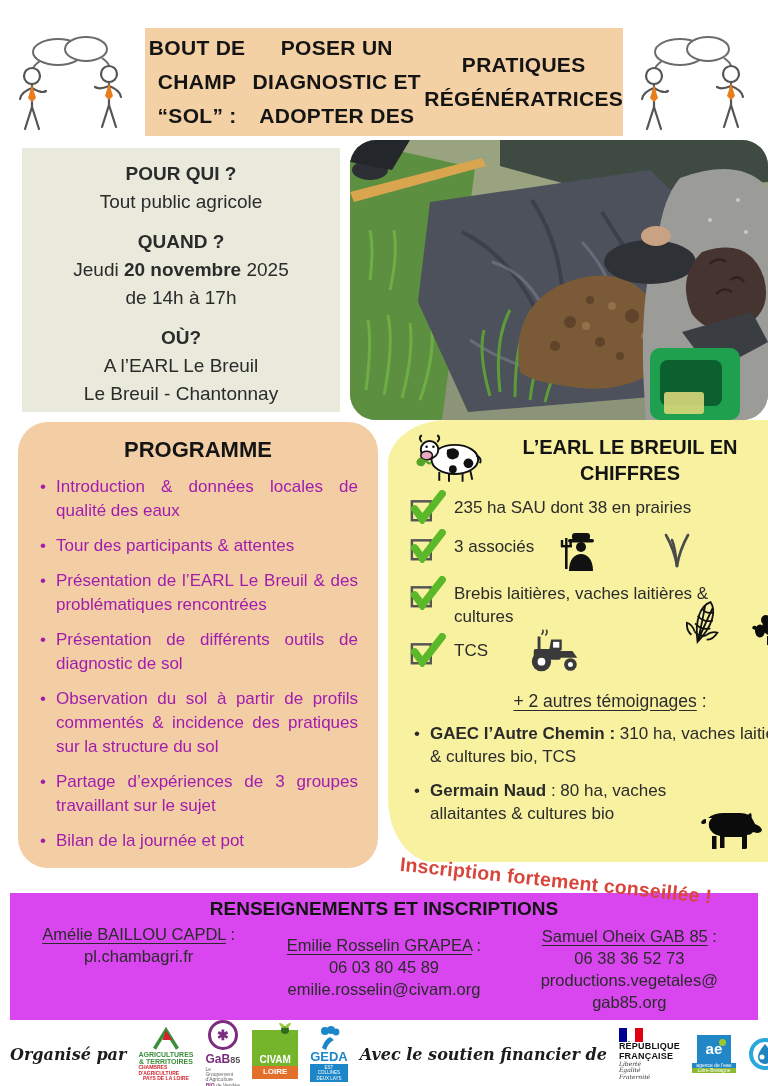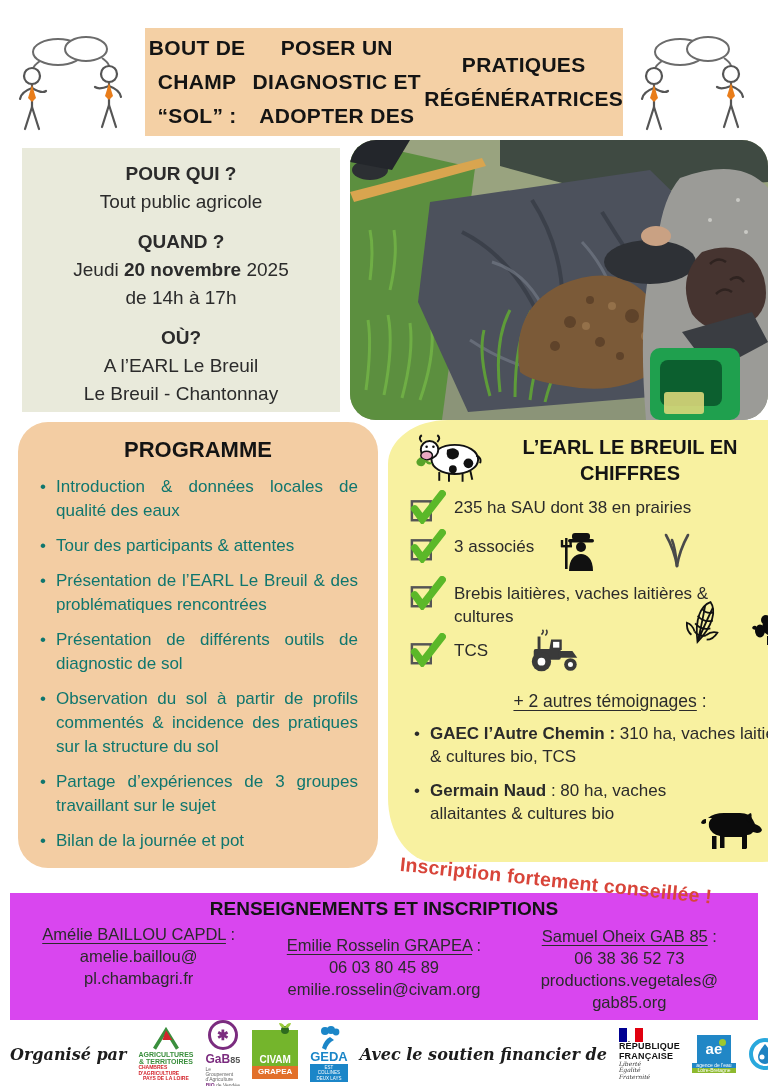--- a/index.html
+++ b/index.html
@@ -21,21 +21,21 @@
 
   
   .photo{position:absolute;left:350px;top:140px;width:418px;height:280px;border-radius:26px;overflow:hidden;}
   .photo svg{display:block;width:100%;height:100%;}
 
   
   .prog-box{position:absolute;left:18px;top:422px;width:360px;height:446px;background:#f3cda3;
             border-radius:30px;box-sizing:border-box;padding:15px 20px 10px 20px;}
   .prog-title{text-align:center;font-weight:bold;font-size:22px;color:#141414;margin-bottom:12px;}
   .p-item{position:relative;padding-left:18px;font-size:17px;line-height:24px;margin-bottom:11px;
-          text-align:justify;color:#0f766e;}
+          text-align:justify;color:#a21caf;}
   .p-item::before{content:"•";position:absolute;left:2px;top:0;}
 
   
   .chiffres-box{position:absolute;left:388px;top:420px;width:444px;height:442px;background:#f8f1a0;
                 border-radius:60px 34px 70px 46px / 44px 58px 42px 64px;box-sizing:border-box;
                 padding:12px 16px 0 16px;}
   .cow-cartoon{position:absolute;left:26px;top:10px;width:68px;height:54px;}
   .clover{position:absolute;right:18px;top:42px;width:36px;height:36px;}
   .chiffres-title{margin:2px 46px 6px 86px;text-align:center;font-weight:bold;font-size:20px;
                   line-height:26px;color:#141414;}
@@ -415,21 +415,20 @@
     </div>
   </div>
 
   <div class="note-red">Inscription fortement conseillée !</div>
 
   <div class="contacts-box">
     <div class="contacts-title">RENSEIGNEMENTS ET INSCRIPTIONS</div>
     <div class="contacts-cols">
       <div class="contact">
         <div><span class="c-name">Amélie BAILLOU CAPDL</span><span> :</span></div>
-        <div class="hide-empty">amelie.baillou@</div>
         <div class="hide-empty">pl.chambagri.fr</div>
       </div>
       <div class="contact middle">
         <div><span class="c-name">Emilie Rosselin GRAPEA</span><span> :</span></div>
         <div>06 03 80 45 89</div>
         <div class="hide-empty">emilie.rosselin@civam.org</div>
 
       </div>
       <div class="contact rightc">
         <div><span class="c-name">Samuel Oheix GAB 85</span><span> :</span></div>
@@ -462,21 +461,21 @@
     </div>
 
     <div class="logo">
       <div class="civam-green">
         <svg class="civam-sprout" viewBox="0 0 14 12">
           <circle cx="7" cy="8" r="4" fill="#2e6b1e"></circle>
           <path d="M7 6 q-1 -5 -6 -5 q1 5 6 5 M7 6 q1 -5 6 -5 q-1 5 -6 5" fill="#9ccc3c"></path>
         </svg>
         <span>CIVAM</span>
       </div>
-      <div class="civam-orange">GRAPEA</div>
+      <div class="civam-orange">LOIRE</div>
     </div>
 
     <div class="logo logo-geda">
       <svg width="26" height="24" viewBox="0 0 26 24">
         <g fill="#1b86c8">
           <circle cx="9" cy="5" r="4"></circle>
             <circle cx="15" cy="4" r="4"></circle>
             <circle cx="20" cy="6" r="3.4"></circle>
           <path d="M6 22 q2 -8 8 -11 l4 3 q-6 3 -8 10z"></path>
         </g>

